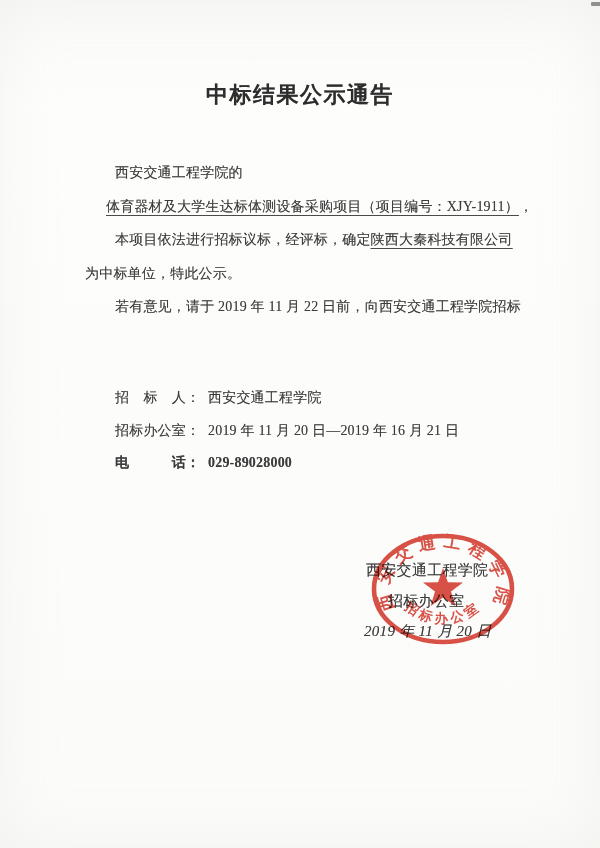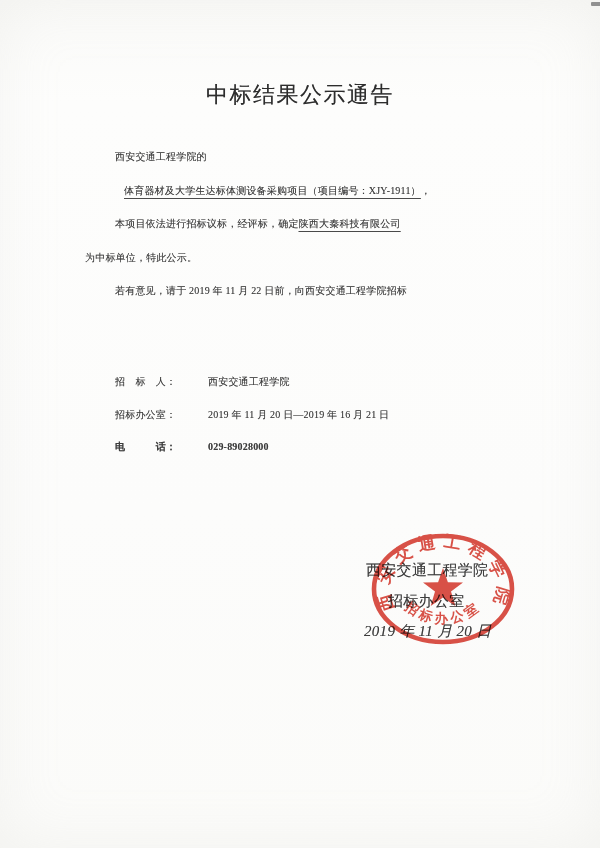--- a/index.html
+++ b/index.html
@@ -18,33 +18,34 @@
     font-family: "Liberation Serif", "DejaVu Serif", serif;
     color: #3a3a3a;
   }
   .doc-title {
     position: absolute;
     top: 80px;
     left: 0;
     width: 600px;
     text-align: center;
     font-size: 22px;
-    font-weight: normal;
+    font-weight: bold;
     letter-spacing: 1.5px;
     color: #2d2d2d;
     text-shadow: 0 0 0.6px rgba(45,45,45,0.55);
   }
   .line {
     position: absolute;
     white-space: pre;
-    font-size: 10px;
+    font-size: 14px;
     line-height: 19px;
     letter-spacing: 0.2px;
     color: #3c3c3c;
     text-shadow: 0 0 0.5px rgba(60,60,60,0.45);
+    margin-top: 16px;
   }
   .u {
     text-decoration: underline;
     text-underline-offset: 4px;
     text-decoration-thickness: 1px;
     text-decoration-color: #4a4a4a;
   }
   .info-label {
     display: inline-block;
     width: 93px;
@@ -81,21 +82,21 @@
 </style>
 </head>
 <body>
 
 <div class="page">
 
   <div class="doc-title">中标结果公示通告</div>
 
   <div class="line" style="top:147px; left:115px;">西安交通工程学院的</div>
 
-  <div class="line" style="top:181px; left:124px;"><span class="u">体育器材及大学生达标体测设备采购项目（项目编号：XJY-1911）</span><span>，</span></div>
+  <div class="line" style="top:181px; left:106px;"><span class="u">体育器材及大学生达标体测设备采购项目（项目编号：XJY-1911）</span><span>，</span></div>
 
   <div class="line" style="top:214px; left:115px;"><span>本项目依法进行招标议标，经评标，确定</span><span class="u">陕西大秦科技有限公司</span></div>
 
   <div class="line" style="top:248px; left:85px;">为中标单位，特此公示。</div>
 
   <div class="line" style="top:281px; left:115px;">若有意见，请于 2019 年 11 月 22 日前，向西安交通工程学院招标</div>
 
 
   <div class="line" style="top:372px; left:115px;"><span class="info-label">招　标　人：</span><span>西安交通工程学院</span></div>
 

